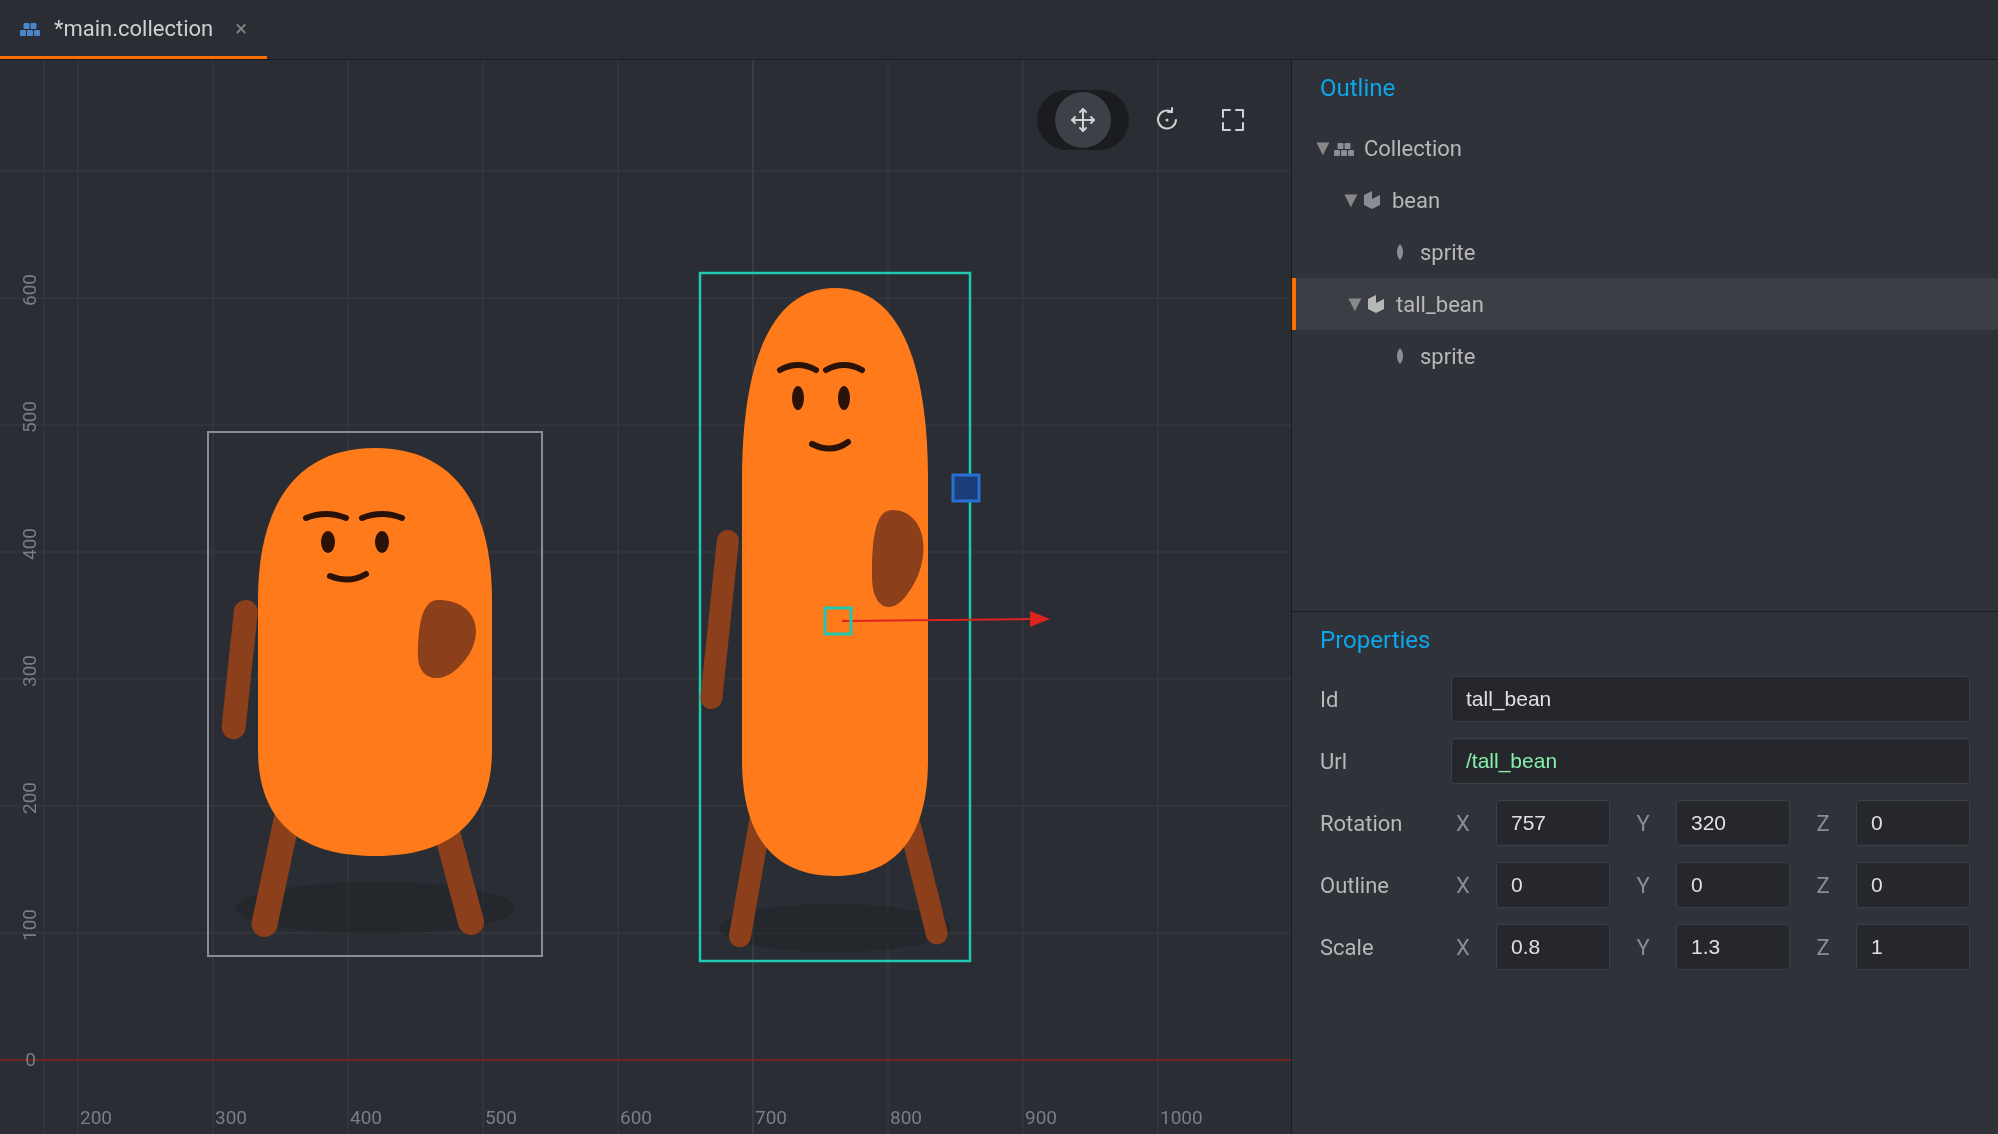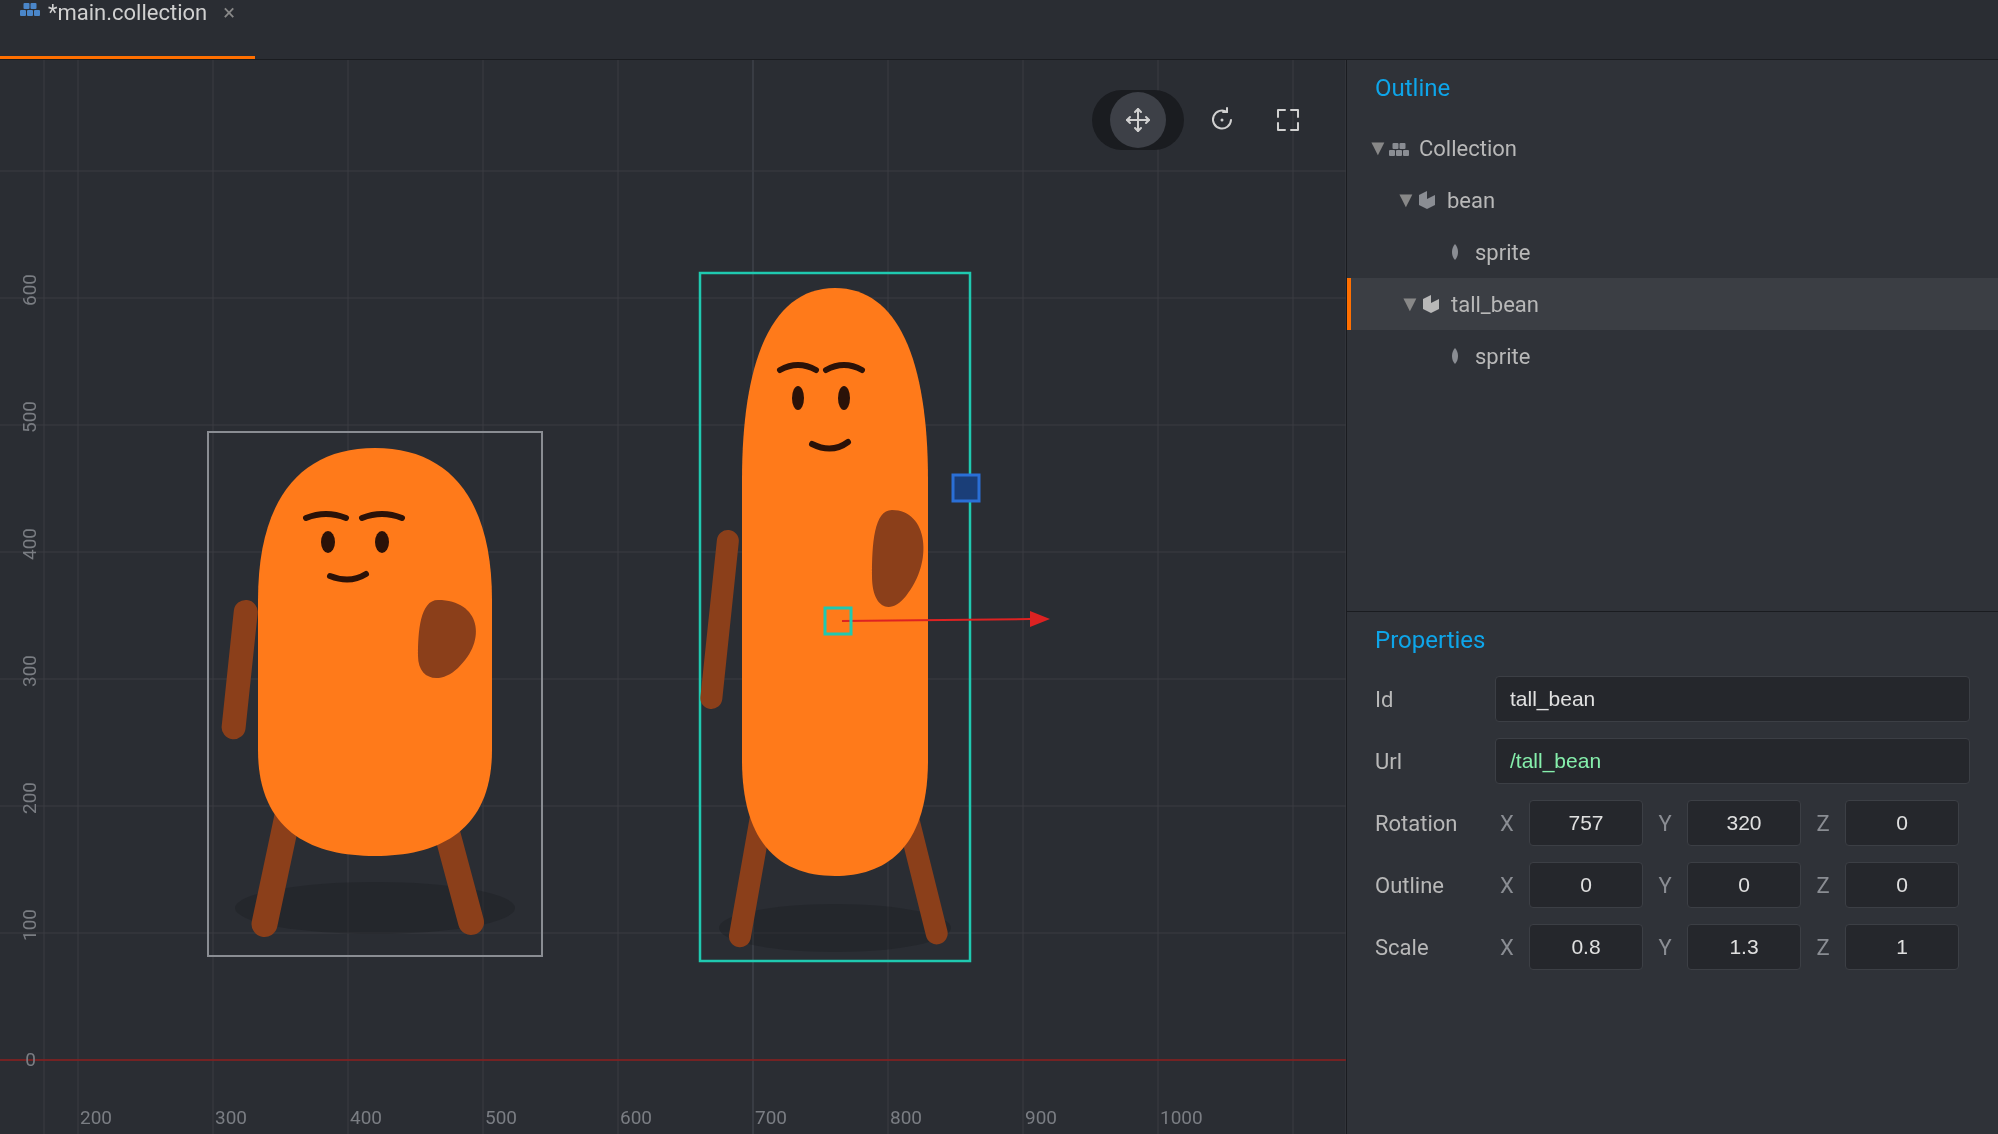--- a/index.html
+++ b/index.html
@@ -17,22 +17,23 @@
   .tab-bar {
     height: 60px;
     display: flex;
     align-items: center;
     background: #2a2d33;
     border-bottom: 1px solid #1a1c20;
   }
   .tab {
     height: 100%;
     display: flex;
+    align-items: center;
     padding: 0 20px;
-    gap: 8px;
+    gap: 14px;
     border-bottom: 3px solid #ff6f00;
     cursor: default;
   }
   .tab-icon { width: 20px; height: 16px; display: flex; align-items: center; }
   .tab-title { font-size: 22px; color: #d0d0d0; }
   .tab-close { font-size: 22px; color: #888; margin-left: 8px; cursor: pointer; }
 
   .main-row {
     flex: 1;
     display: flex;
@@ -131,21 +132,21 @@
   .tree-row svg.node-icon { width: 20px; height: 20px; margin-right: 10px; }
   .indent-1 { padding-left: 20px; }
   .indent-2 { padding-left: 48px; }
   .indent-3 { padding-left: 76px; text-align: center; }
 
   .props-panel { flex: 1; padding-bottom: 8px; }
   .prop-row {
     display: flex;
     align-items: center;
     padding: 8px 28px;
-    gap: 10px;
+    gap: 21px;
   }
   .prop-label {
     width: 110px;
     font-size: 22px;
     color: #b8b8b8;
   }
   .prop-axis {
     width: 24px;
     font-size: 22px;
     color: #8a8d93;
@@ -154,21 +155,21 @@
   input.prop-input, input.prop-num {
     background: #25272c;
     border: 1px solid #3c3f45;
     border-radius: 4px;
     color: #e0e0e0;
     font-size: 21px;
     padding: 10px 14px;
     height: 46px;
   }
   input.prop-input { flex: 1; }
-  input.prop-num { width: 114px; text-align: center; }
+  input.prop-num { width: 114px; text-align: left; }
   input.prop-input.readonly { color: #86efac; }
 </style>
 </head>
 <body>
 
 <div class="tab-bar">
   <div class="tab">
     <span class="tab-icon">
       <svg viewBox="0 0 20 16">
           <g fill="#4a86c9">

